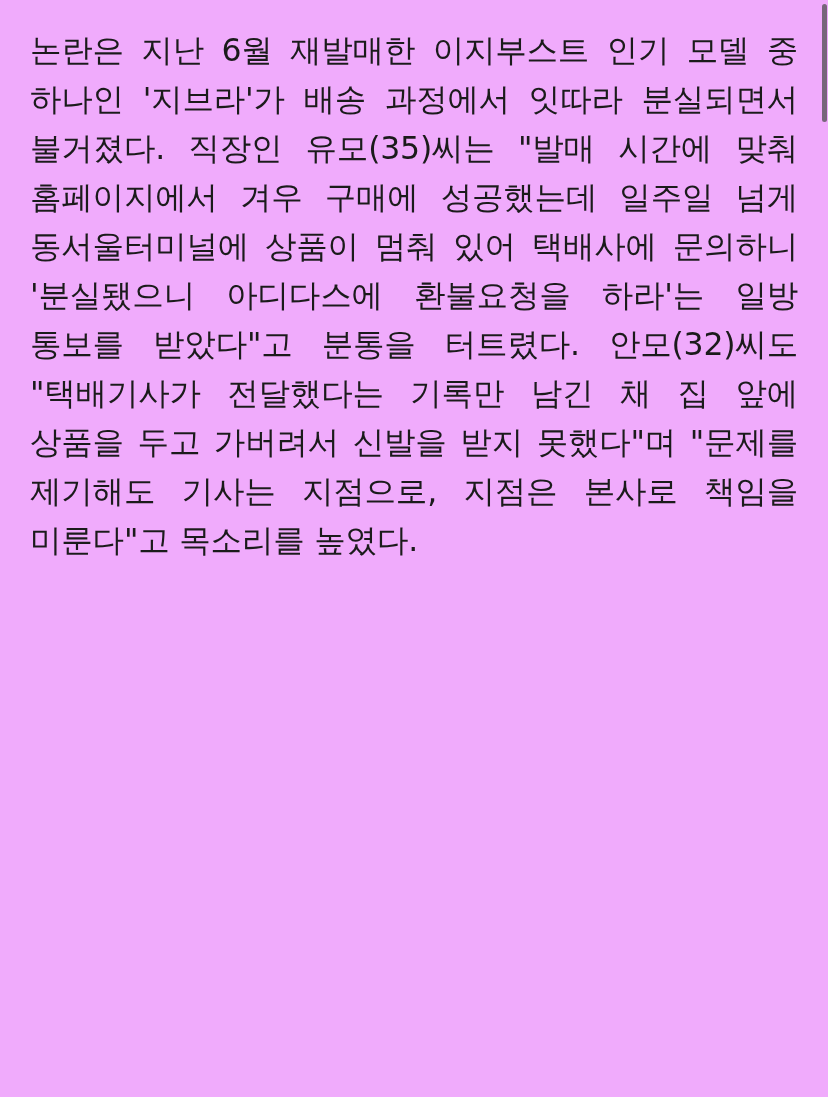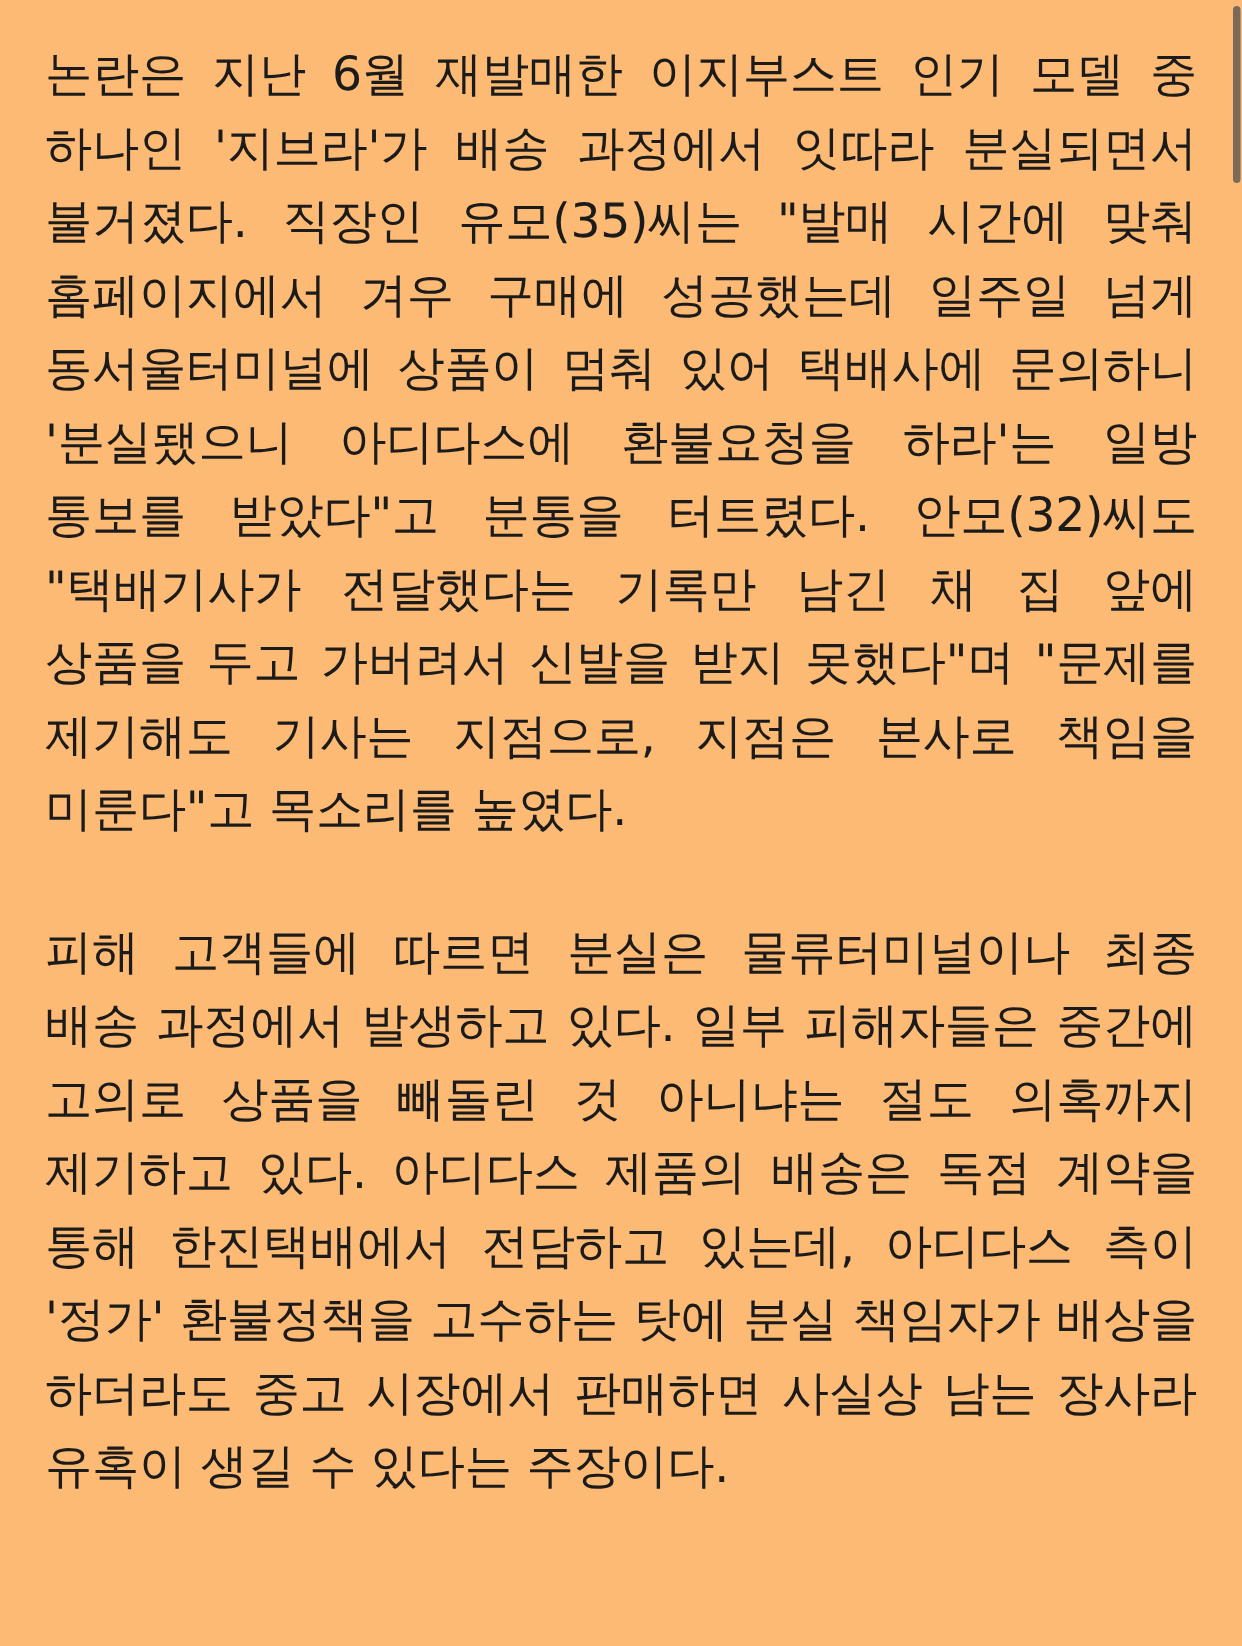--- a/index.html
+++ b/index.html
@@ -12,21 +12,21 @@
     height: 1097px;
     overflow: hidden;
     font-family: "DejaVu Sans", "Liberation Sans", sans-serif;
   }
   .article {
     position: relative;
     box-sizing: border-box;
     width: 828px;
     height: 1097px;
     padding: 26px 30px 0 30px;
-    background: #fdba74;
+    background: #f0abfc;
   }
   .paragraph {
     color: #1b1b1b;
     font-size: 31.5px;
     line-height: 49px;
     letter-spacing: -0.2px;
     text-align: justify;
     text-justify: inter-character;
     word-break: keep-all;
     margin: 0 0 46px 0;
@@ -51,18 +51,17 @@
     border-radius: 3px;
     background: #4f4f4f;
     opacity: 0.75;
   }
 </style>
 </head>
 <body>
 
 <div class="article">
   <p class="paragraph">논란은 지난 6월 재발매한 이지부스트 인기 모델 중 하나인 '지브라'가 배송 과정에서 잇따라 분실되면서 불거졌다. 직장인 유모(35)씨는 "발매 시간에 맞춰 홈페이지에서 겨우 구매에 성공했는데 일주일 넘게 동서울터미널에 상품이 멈춰 있어 택배사에 문의하니 '분실됐으니 아디다스에 환불요청을 하라'는 일방 통보를 받았다"고 분통을 터트렸다. 안모(32)씨도 "택배기사가 전달했다는 기록만 남긴 채 집 앞에 상품을 두고 가버려서 신발을 받지 못했다"며 "문제를 제기해도 기사는 지점으로, 지점은 본사로 책임을 미룬다"고 목소리를 높였다.</p>
-  <p class="paragraph">피해 고객들에 따르면 분실은 물류터미널이나 최종 배송 과정에서 발생하고 있다. 일부 피해자들은 중간에 고의로 상품을 빼돌린 것 아니냐는 절도 의혹까지 제기하고 있다. 아디다스 제품의 배송은 독점 계약을 통해 한진택배에서 전담하고 있는데, 아디다스 측이 '정가' 환불정책을 고수하는 탓에 분실 책임자가 배상을 하더라도 중고 시장에서 판매하면 사실상 남는 장사라 유혹이 생길 수 있다는 주장이다.</p>
 
   <div class="scrollbar-track">
     <div class="scrollbar-thumb"></div>
   </div>
 </div>
 
 </body></html>

